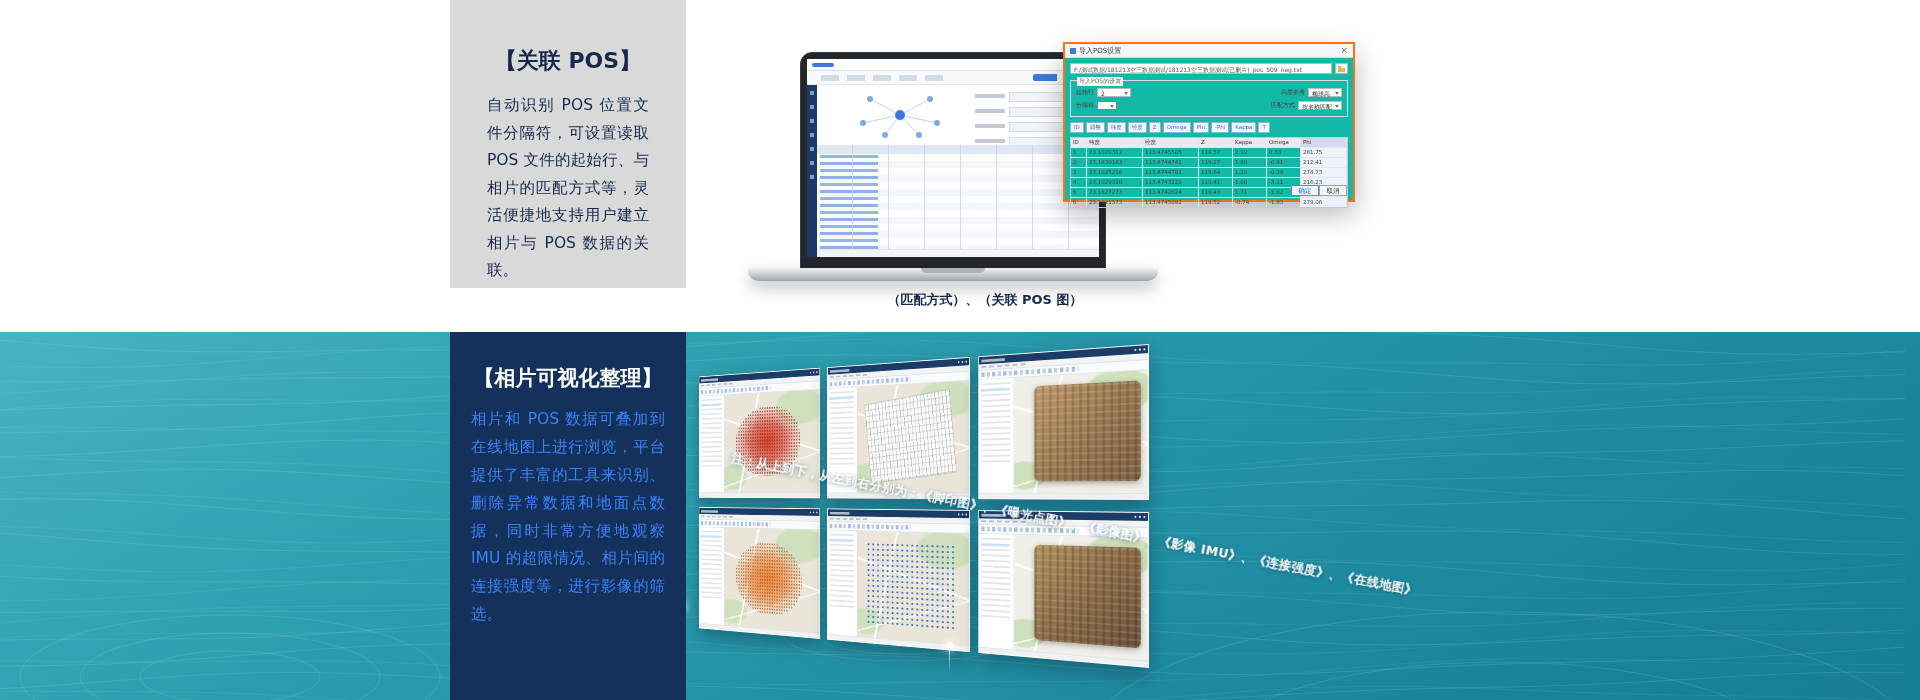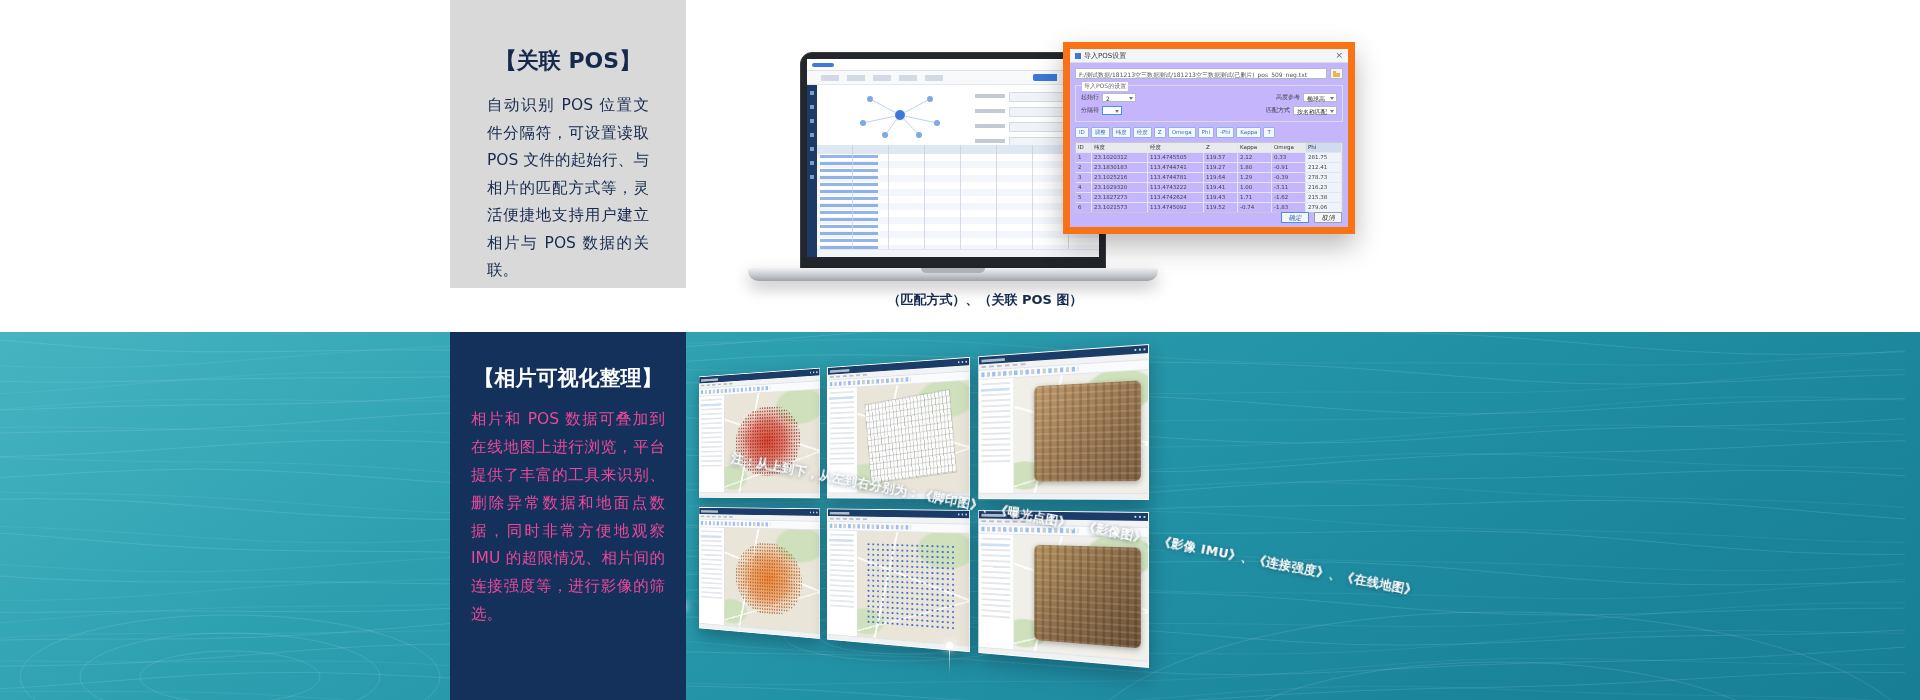--- a/index.html
+++ b/index.html
@@ -33,21 +33,21 @@
   .a-frow{display:flex;gap:4px;margin-bottom:5px;}
   .a-frow i{display:block;width:30px;height:4px;margin-top:2px;background:#c3cad6;}
   .a-frow b{display:block;flex:1;height:8px;background:#f0f3f8;border:1px solid #d5dbe4;}
   .a-thead{position:absolute;left:10px;top:86px;right:0;height:9px;background:#dfe7f3;border-bottom:1px solid #c9d4e4;background-image:repeating-linear-gradient(90deg,transparent 0 35px,#c9d4e4 35px 36px);}
   .a-rows{position:absolute;left:10px;top:95px;right:0;bottom:7px;background:repeating-linear-gradient(180deg,#ffffff 0 7px,#f3f7fc 7px 14px);}
   .a-rows::before{content:"";position:absolute;left:3px;top:1px;width:58px;bottom:0;background:repeating-linear-gradient(180deg,rgba(62,120,216,.55) 0 3px,transparent 3px 7px);}
   .a-rows::after{content:"";position:absolute;inset:0;background:repeating-linear-gradient(90deg,transparent 0 35px,rgba(201,212,228,.8) 35px 36px);}
   .a-status{position:absolute;left:10px;bottom:0;right:0;height:7px;background:#f2f4f7;border-top:1px solid #e2e7ee;}
 
   
-  .dlg{position:absolute;left:1063px;top:42px;width:292px;height:192px;background:#c4b5fd;border:7px solid #f97316;box-shadow:0 12px 26px rgba(0,0,0,.28);z-index:5;color:#333;box-sizing:border-box;}
+  .dlg{position:absolute;left:1063px;top:42px;width:292px;height:160px;background:#14b8a6;border:2px solid #f97316;box-shadow:0 12px 26px rgba(0,0,0,.28);z-index:5;color:#333;box-sizing:border-box;}
   .dlg-tb{display:flex;align-items:center;height:13px;padding:0 5px;background:#f4f5f7;border-bottom:1px solid #d8dbe0;}
   .dlg-ic{width:6px;height:6px;background:#3e78d8;margin-right:3px;}
   .dlg-title{font-size:7px;color:#333;}
   .dlg-x{margin-left:auto;font-size:9px;line-height:9px;color:#666;}
   .dlg-body{position:relative;padding:5px;height:calc(100% - 13px);box-sizing:border-box;}
   .row-path{display:flex;gap:3px;}
   .inp-path{flex:1;height:11px;line-height:11px;border:1px solid #b4bac2;font-size:6px;color:#555;padding:0 3px;white-space:nowrap;overflow:hidden;box-sizing:border-box;background:#fff;}
   .btn-browse{width:13px;height:11px;border:1px solid #b4bac2;background:#f2f3f5;position:relative;box-sizing:border-box;}
   .btn-browse::before{content:"";position:absolute;left:2px;top:4px;width:7px;height:4px;background:#e8b64c;}
   .btn-browse::after{content:"";position:absolute;left:2px;top:2px;width:3px;height:2px;background:#e8b64c;}
@@ -66,31 +66,31 @@
   .ptr.head{background:#e8eaee;border-top:none;color:#333;}
   .ptd{padding:0 2px;border-right:1px solid #e4e6ea;overflow:hidden;white-space:nowrap;box-sizing:border-box;}
   .ptd:nth-child(1){width:16px;}
   .ptd:nth-child(2){width:56px;}
   .ptd:nth-child(3){width:56px;}
   .ptd:nth-child(4){width:34px;}
   .ptd:nth-child(5){width:34px;}
   .ptd:nth-child(6){width:34px;}
   .ptd:nth-child(7){flex:1;background:#eef3fb;}
   .ptr.head .ptd:nth-child(7){background:#cfdcf0;}
-  .dlg-btns{position:absolute;right:6px;bottom:5px;display:flex;gap:5px;font-style:italic;}
+  .dlg-btns{position:absolute;right:6px;bottom:5px;display:flex;}
   .dbtn{min-width:28px;height:11px;line-height:11px;text-align:center;border:1px solid #9aa0a8;background:#f5f6f8;font-size:6.5px;color:#333;padding:0 4px;box-sizing:border-box;}
   .dbtn.primary{border-color:#4a90e2;color:#2b66c4;}
 
   
   .bottom-section{position:absolute;left:0;top:332px;width:1920px;height:368px;overflow:hidden;
     background:linear-gradient(150deg,#47b4c1 0%,#2da0b0 30%,#2292a6 55%,#1b859c 80%,#177e95 100%);}
   #waves{position:absolute;left:0;top:0;}
   .panel-navy{position:absolute;left:450px;top:0;width:236px;height:368px;background:#14315c;box-sizing:border-box;padding:32px 21px 0;z-index:3;}
   .panel-navy h2{margin:0 0 14px;font-size:21px;color:#fff;text-align:center;font-weight:bold;}
-  .panel-navy p{margin:0;font-size:15.5px;line-height:1.8;color:#ec4899;text-align:justify;}
+  .panel-navy p{margin:0;font-size:15.5px;line-height:1.8;color:#3b82f6;text-align:justify;}
 
   .wall{position:absolute;left:515px;top:12px;width:634px;height:324px;display:grid;grid-template-columns:repeat(3,204px);grid-auto-rows:156px;gap:12px 11px;transform:perspective(900px) rotateY(-24deg);transform-origin:100% 45%;z-index:2;}
   .mini{position:relative;background:#fff;box-shadow:0 8px 22px rgba(0,20,40,.35);display:flex;flex-direction:column;overflow:hidden;border:1px solid rgba(255,255,255,.5);box-sizing:border-box;}
   .mini-title{height:8px;background:#1c3c68;flex:none;position:relative;}
   .mini-title::before{content:"";position:absolute;left:3px;top:2.5px;width:30px;height:3px;background:rgba(255,255,255,.65);}
   .mini-title::after{content:"";position:absolute;right:3px;top:3px;width:12px;height:2px;background:repeating-linear-gradient(90deg,#cfd8e6 0 2px,transparent 2px 5px);}
   .mini-menu{height:6px;background:#f2f3f5;border-bottom:1px solid #e0e2e6;flex:none;position:relative;}
   .mini-menu::before{content:"";position:absolute;left:3px;top:2px;width:60px;height:2px;background:repeating-linear-gradient(90deg,#b9bec6 0 6px,transparent 6px 10px);}
   .mini-tools{height:9px;background:#fafbfc;border-bottom:1px solid #e4e6ea;flex:none;position:relative;}
   .mini-tools::before{content:"";position:absolute;left:3px;top:2px;width:120px;height:5px;background:repeating-linear-gradient(90deg,#9fc0ee 0 4px,transparent 4px 7px,#c9cfd8 7px 11px,transparent 11px 14px);}

